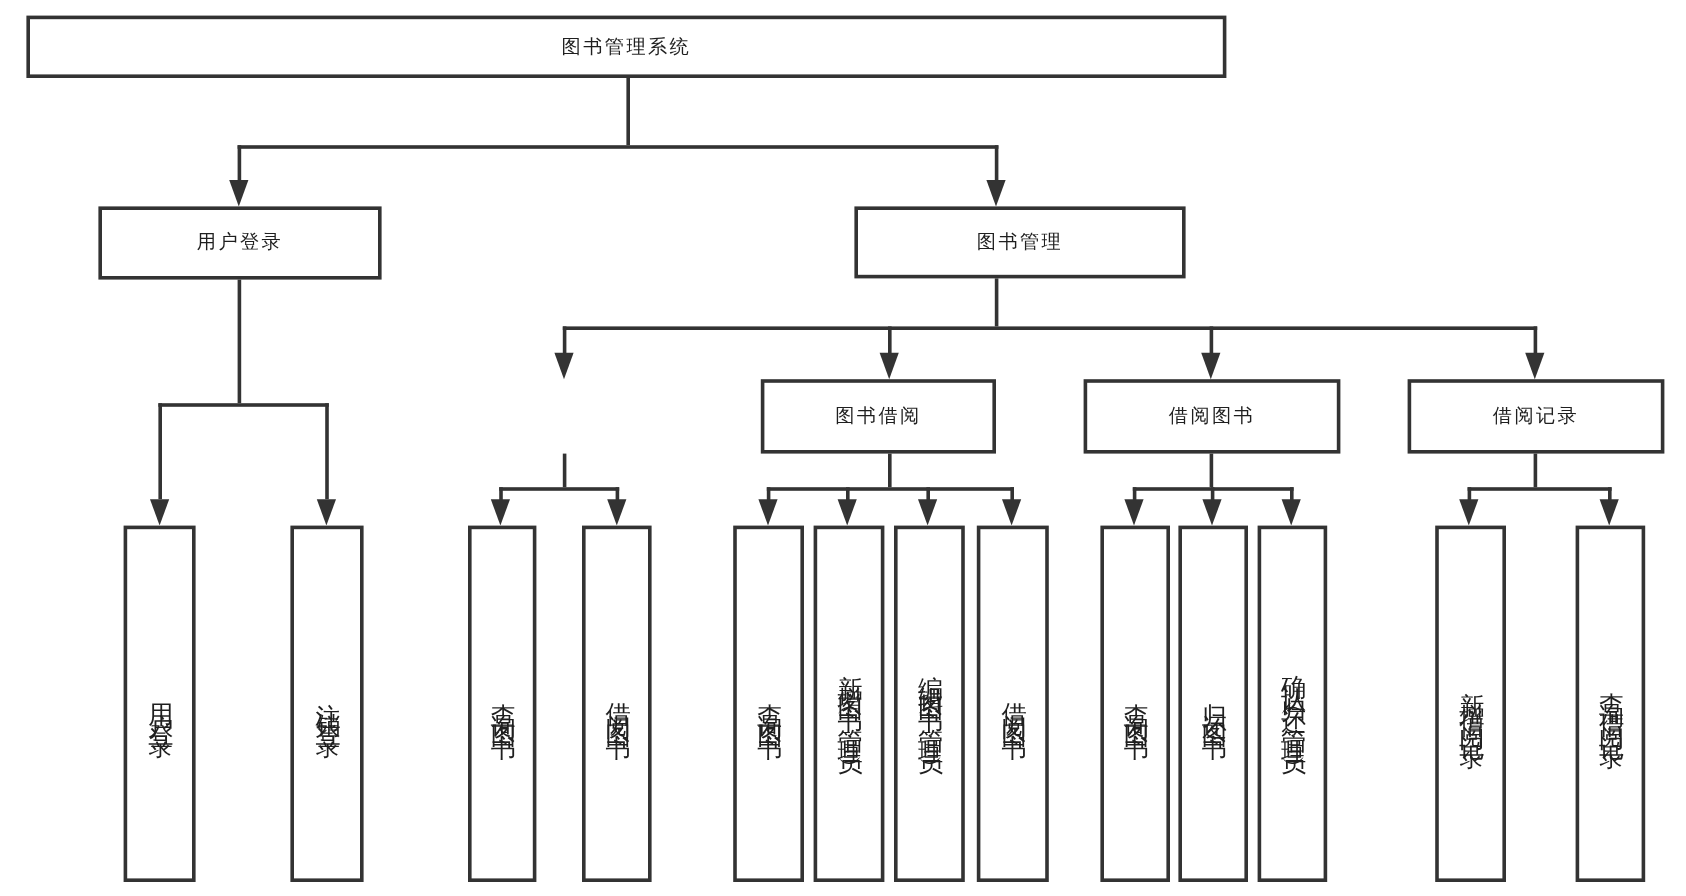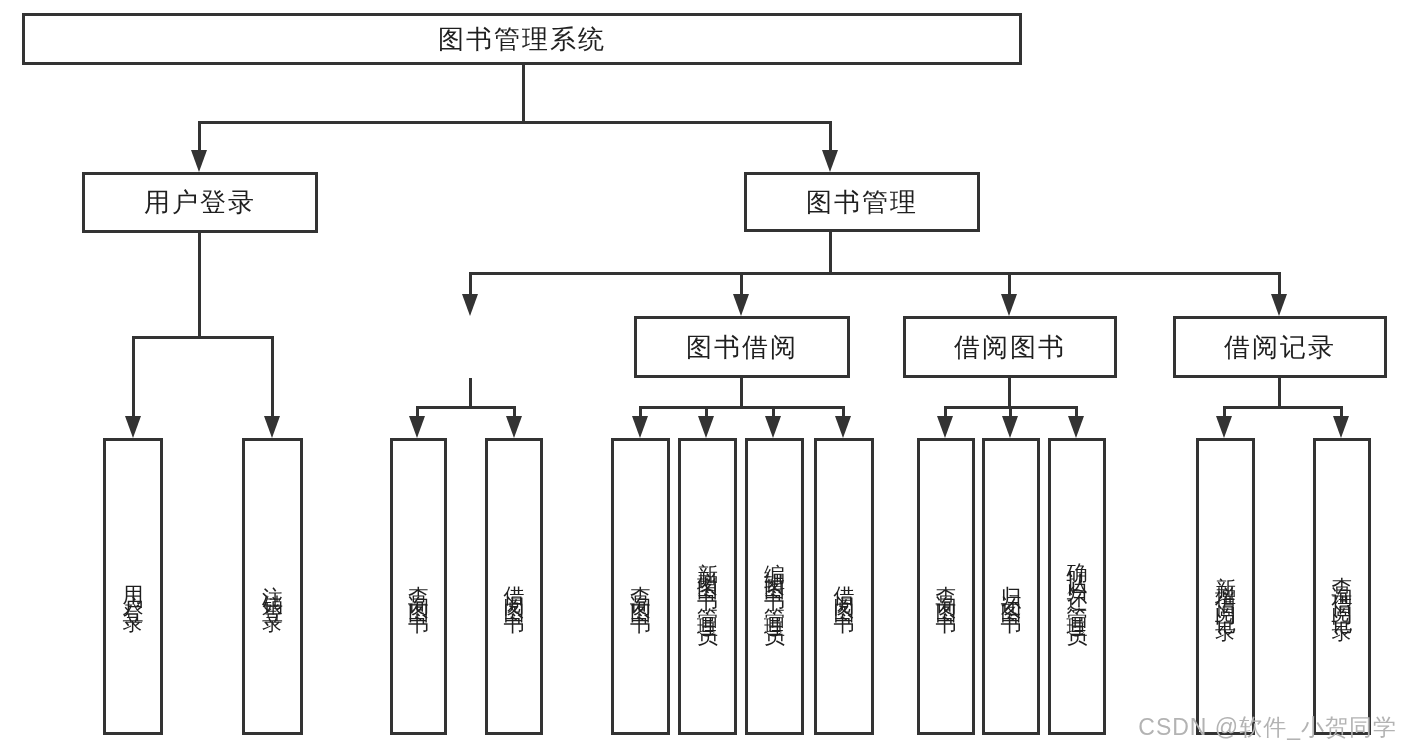--- a/index.html
+++ b/index.html
@@ -18,21 +18,21 @@
     overflow:hidden;
   }
   .node{
     position:absolute;
     border:3px solid var(--line);
     background:#ffffff;
     display:flex;align-items:center;justify-content:center;
     box-sizing:border-box;
   }
   .node .label{
-    font-size:26px;
+    font-size:16px;
     letter-spacing:2px;
     white-space:nowrap;
     color:var(--text);
   }
   .leaf .label{
     writing-mode:vertical-rl;
     text-orientation:mixed;
     font-size:21px;
     letter-spacing:9px;
     white-space:nowrap;
@@ -69,21 +69,21 @@
   <div class="vline" style="left:522px;top:65px;height:56px"></div>
   <div class="hline" style="left:198px;top:121px;width:634px"></div>
   <div class="vline" style="left:198px;top:121px;height:31px"></div>
   <div class="arrow" style="left:191px;top:150px"></div>
   <div class="vline" style="left:829px;top:121px;height:31px"></div>
   <div class="arrow" style="left:822px;top:150px"></div>
 
   <div class="node" style="left:82px;top:172px;width:236px;height:61px">
     <span class="label">用户登录</span>
   </div>
-  <div class="node" style="left:744px;top:172px;width:236px;height:60px">
+  <div class="node" style="left:712px;top:172px;width:276px;height:60px">
     <span class="label">图书管理</span>
   </div>
 
   <div class="vline" style="left:198px;top:233px;height:103px"></div>
   <div class="hline" style="left:132px;top:336px;width:142px"></div>
   <div class="vline" style="left:132px;top:336px;height:80px"></div>
   <div class="arrow" style="left:125px;top:416px"></div>
   <div class="vline" style="left:271px;top:336px;height:80px"></div>
   <div class="arrow" style="left:264px;top:416px"></div>
 
@@ -91,21 +91,21 @@
   <div class="hline" style="left:469px;top:272px;width:812px"></div>
   <div class="vline" style="left:469px;top:272px;height:24px"></div>
   <div class="arrow" style="left:462px;top:294px"></div>
   <div class="vline" style="left:740px;top:272px;height:24px"></div>
   <div class="arrow" style="left:733px;top:294px"></div>
   <div class="vline" style="left:1008px;top:272px;height:24px"></div>
   <div class="arrow" style="left:1001px;top:294px"></div>
   <div class="vline" style="left:1278px;top:272px;height:24px"></div>
   <div class="arrow" style="left:1271px;top:294px"></div>
 
-  <div class="node" style="left:634px;top:316px;width:216px;height:62px">
+  <div class="node" style="left:634px;top:316px;width:196px;height:62px">
     <span class="label">图书借阅</span>
   </div>
   <div class="node" style="left:903px;top:316px;width:214px;height:62px">
     <span class="label">借阅图书</span>
   </div>
   <div class="node" style="left:1173px;top:316px;width:214px;height:62px">
     <span class="label">借阅记录</span>
   </div>
 
   <div class="vline" style="left:469px;top:378px;height:28px"></div>
@@ -179,15 +179,14 @@
     <span class="label">确认归还（管理员）</span>
   </div>
 
   <div class="node leaf" style="left:1196px;top:438px;width:59px;height:297px">
     <span class="label">新增借阅记录</span>
   </div>
   <div class="node leaf" style="left:1313px;top:438px;width:58px;height:297px">
     <span class="label">查询借阅记录</span>
   </div>
 
-  <div class="watermark">CSDN @软件_小贺同学</div>
 
 </div>
 
 </body></html>

